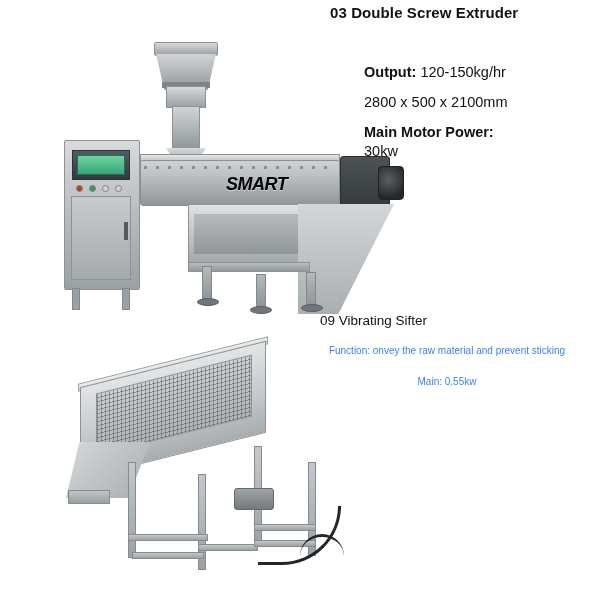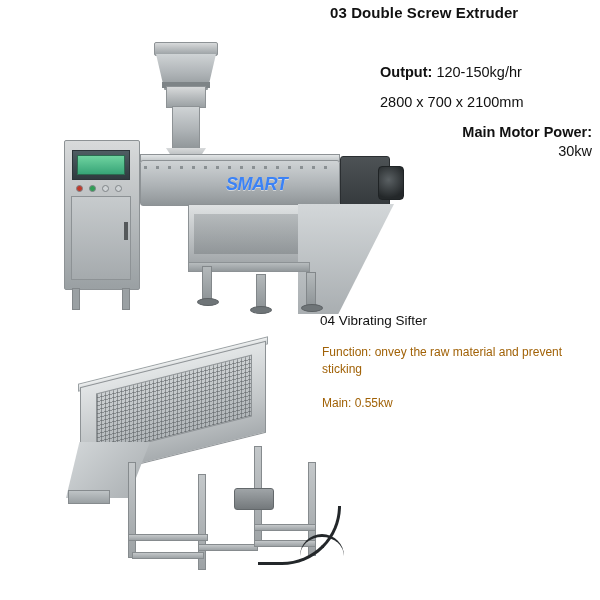--- a/index.html
+++ b/index.html
@@ -26,60 +26,60 @@
     position: absolute;
     left: 330px;
     top: 4px;
     font-size: 15px;
     font-weight: bold;
     letter-spacing: 0.1px;
     color: #111;
   }
   .sec1-specs {
     position: absolute;
-    left: 380px;
+    left: 364px;
     top: 63px;
     width: 212px;
   }
   .spec-line {
     font-size: 14.5px;
     line-height: 1.32;
     color: #111;
     margin-bottom: 11px;
   }
   .spec-line .lbl {
     font-weight: bold;
   }
   .spec-line .val {
     font-weight: normal;
   }
   .spec-line.tight {
     margin-bottom: 8px;
-    text-align: right;
   }
 
   
   .sec2-title {
     position: absolute;
     left: 320px;
     top: 313px;
     font-size: 13.5px;
     color: #111;
   }
   .sec2-specs {
     position: absolute;
     left: 322px;
     top: 344px;
     width: 250px;
   }
   .spec2-line {
-    font-size: 12px;
+    font-size: 10px;
     line-height: 1.42;
-    color: #a16207;
+    color: #3b82f6;
     margin-bottom: 17px;
+    text-align: center;
   }
 
   
   .machine1 {
     position: absolute;
     left: 44px;
     top: 36px;
     width: 320px;
     height: 262px;
   }
@@ -200,21 +200,21 @@
     border: 1px solid #82878a;
   }
   .foot {
     width: 22px; height: 8px; border-radius: 50%;
     background: #6f7578; border: 1px solid #5c6164;
   }
   .brand {
     position: absolute;
     left: 182px; top: 138px;
     font-size: 18px; font-weight: bold; font-style: italic;
-    color: #3b82f6; letter-spacing: -0.5px;
+    color: #000000; letter-spacing: -0.5px;
     text-shadow: 0 1px 0 rgba(255,255,255,.5);
   }
 
   
   .machine2 {
     position: absolute;
     left: 58px;
     top: 338px;
     width: 268px;
     height: 240px;
@@ -323,29 +323,29 @@
 
     <div class="brand">SMART</div>
   </div>
 
   <div class="sec1-specs">
     <div class="spec-line">
       <span class="lbl">Output:</span>
       <span class="val">120-150kg/hr</span>
     </div>
     <div class="spec-line">
-      <div class="val">2800 x 700 x 2100mm</div>
+      <div class="val">2800 x 500 x 2100mm</div>
     </div>
     <div class="spec-line tight">
       <div class="lbl">Main Motor Power:</div>
       <div class="val">30kw</div>
     </div>
   </div>
 
-  <div class="sec2-title">04 Vibrating Sifter</div>
+  <div class="sec2-title">09 Vibrating Sifter</div>
 
   <div class="machine2">
     <div class="piece sift-lip"></div>
     <div class="piece sift-body"></div>
     <div class="piece sift-mesh"></div>
     <div class="piece sift-chute"></div>
     <div class="piece sift-outlet"></div>
 
     <div class="piece frame-bar" style="left:70px;  top:124px; width:8px;  height:96px;"></div>
     <div class="piece frame-bar" style="left:140px; top:136px; width:8px;  height:96px;"></div>

